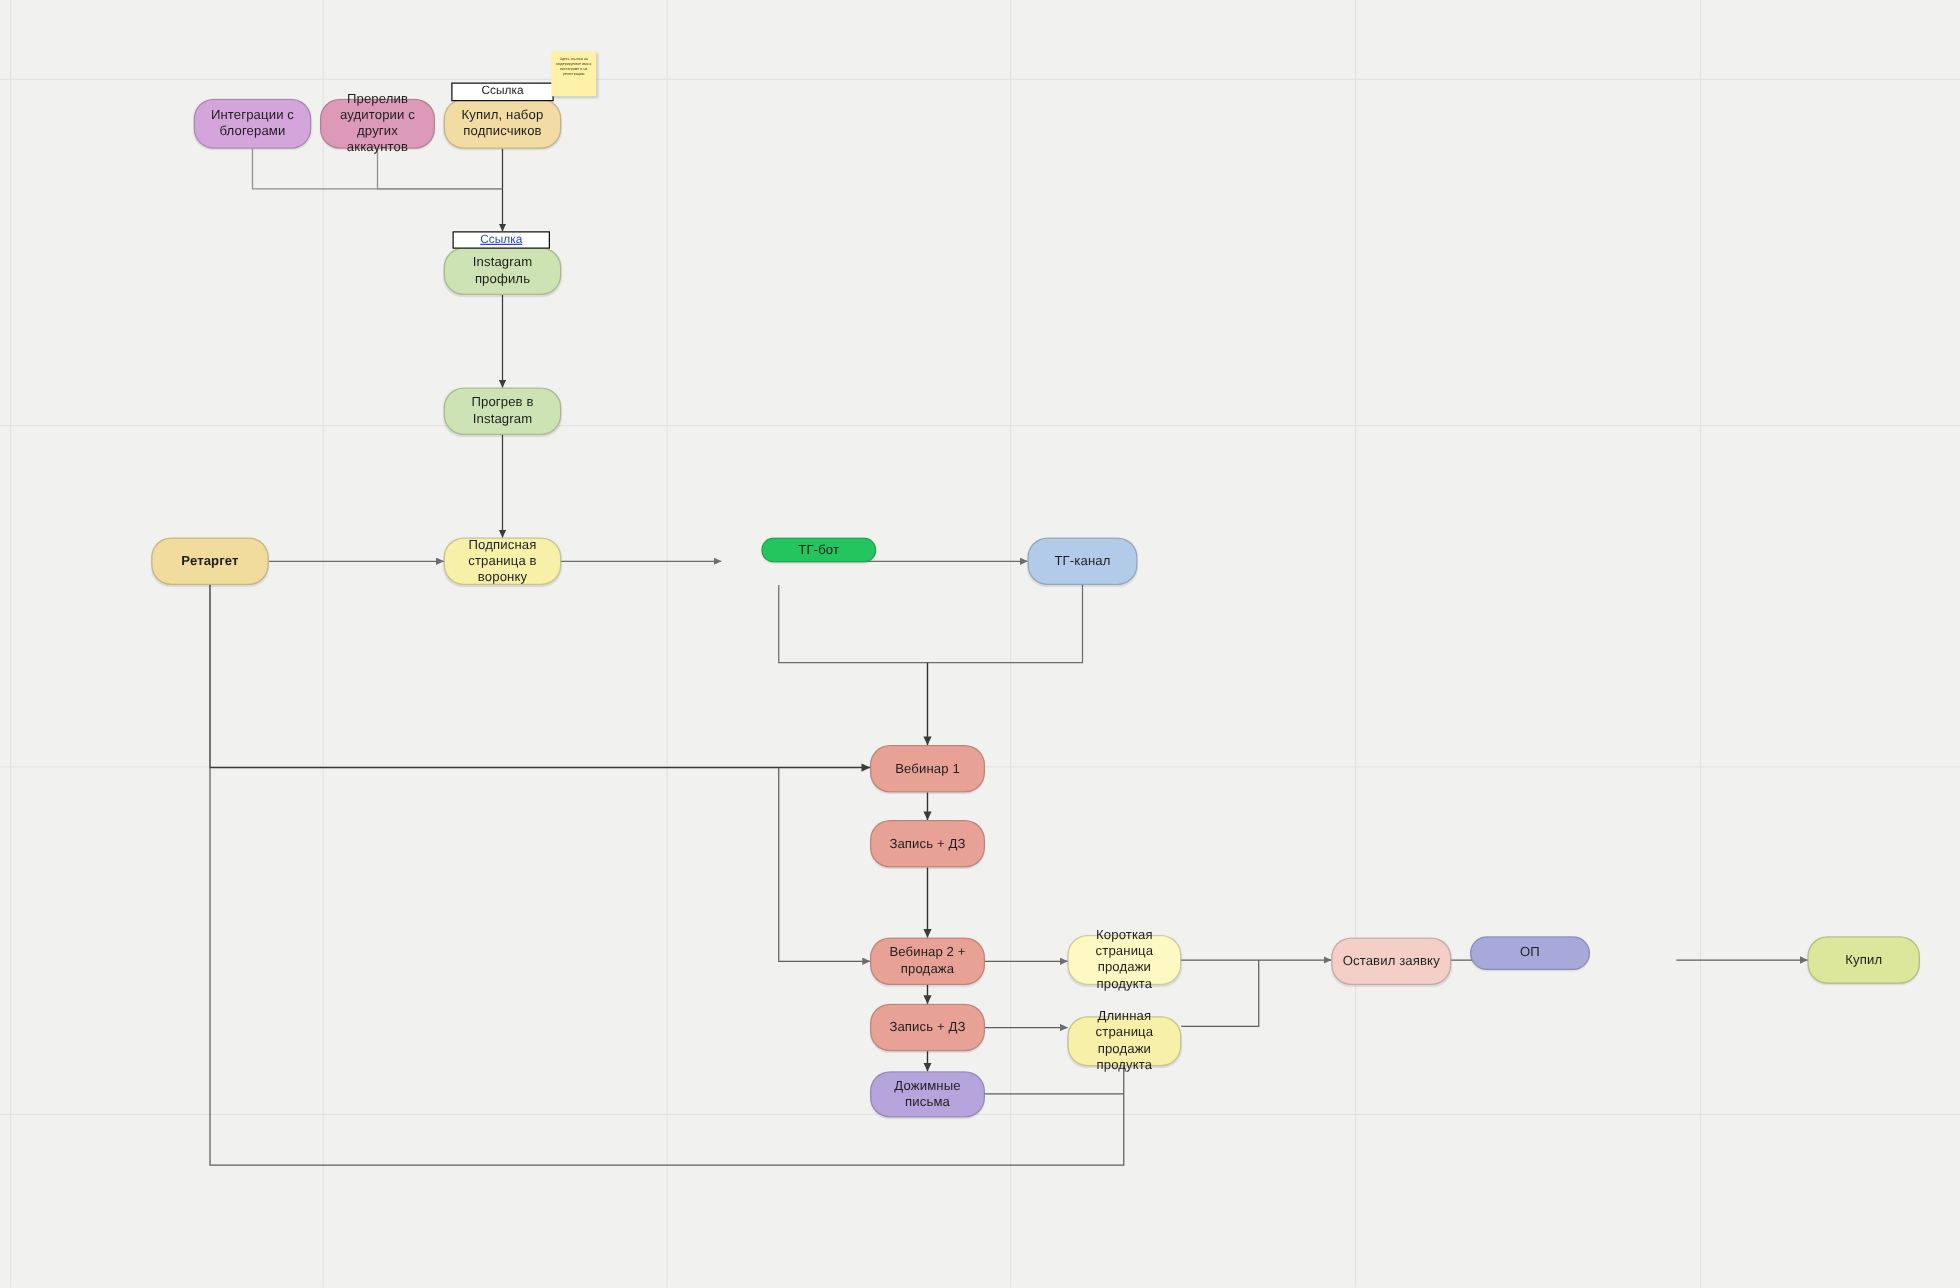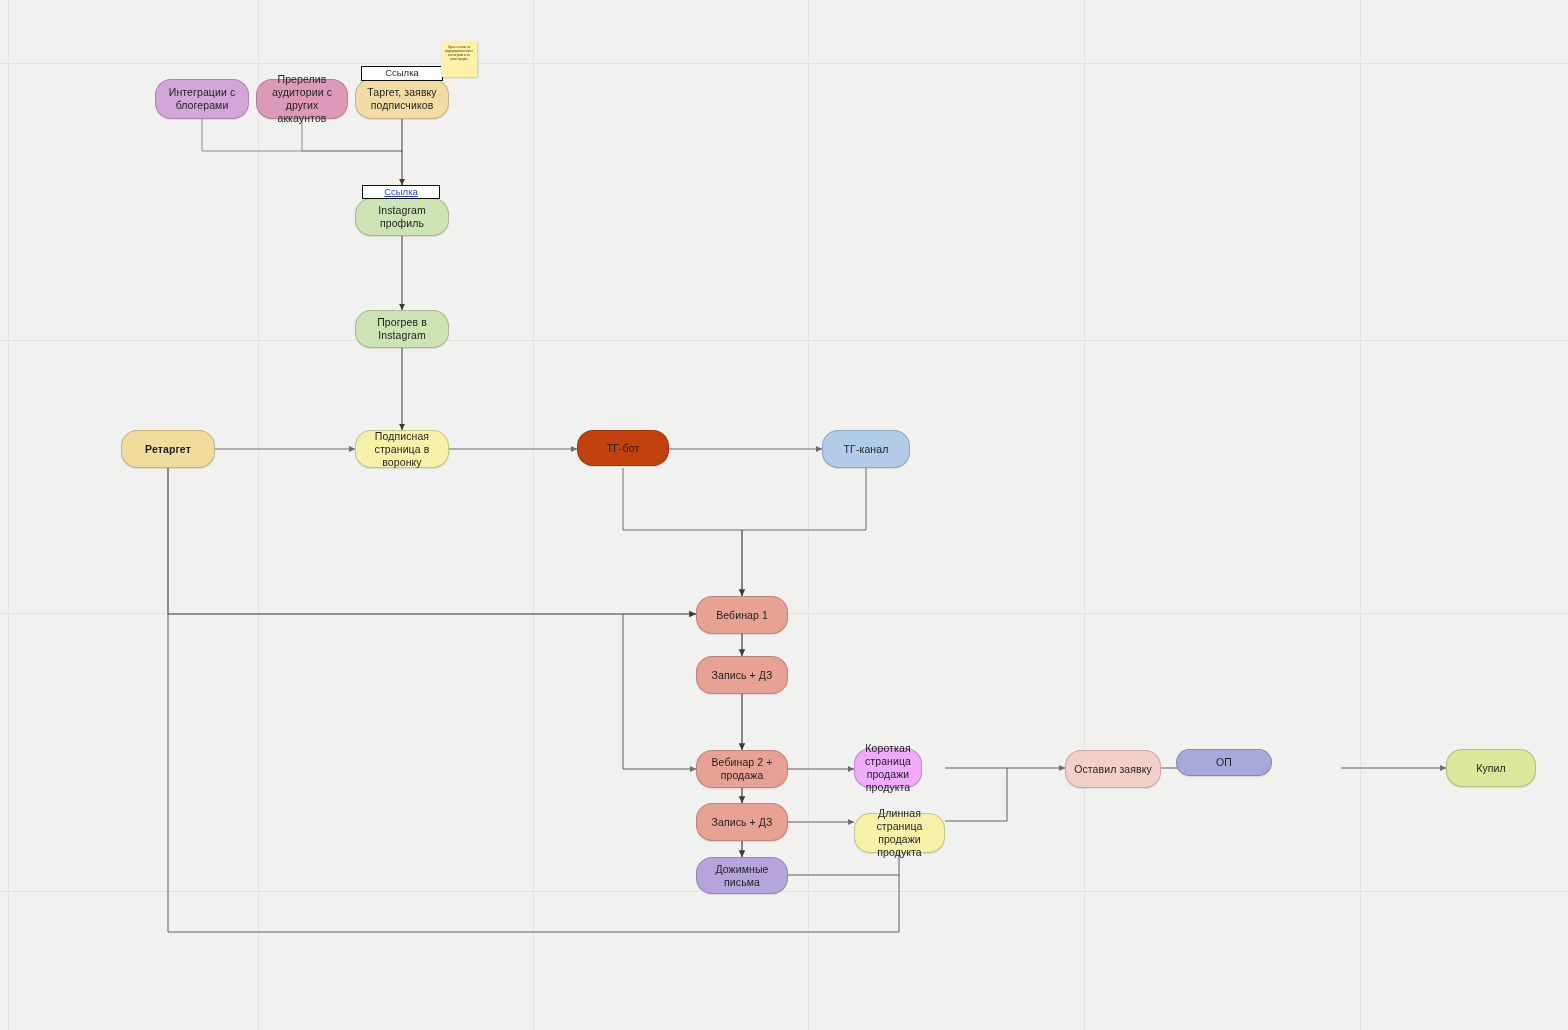--- a/index.html
+++ b/index.html
@@ -142,56 +142,56 @@
   </svg>
 
   <div id="nodes-layer">
       <div class="node" style="left: 155px; top: 79px; width: 94px; height: 40px; background: rgb(211, 165, 218);">
         <span>Интеграции с блогерами</span>
       </div>
       <div class="node" style="left: 256px; top: 79px; width: 92px; height: 40px; background: rgb(221, 154, 184);">
         <span>Пререлив аудитории с других аккаунтов</span>
       </div>
       <div class="node" style="left: 355px; top: 79px; width: 94px; height: 40px; background: rgb(242, 220, 164);">
-        <span>Таргет, заявку подписчиков</span>
+        <span>Купил, набор подписчиков</span>
       </div>
       <div class="node" style="left: 355px; top: 198px; width: 94px; height: 38px; background: rgb(205, 227, 179);">
         <span>Instagram профиль</span>
       </div>
       <div class="node" style="left: 355px; top: 310px; width: 94px; height: 38px; background: rgb(205, 227, 179);">
         <span>Прогрев в Instagram</span>
       </div>
       <div class="node" style="left: 121px; top: 430px; width: 94px; height: 38px; background: rgb(242, 220, 157); font-weight: bold;">
         <span>Ретаргет</span>
       </div>
       <div class="node" style="left: 355px; top: 430px; width: 94px; height: 38px; background: rgb(246, 240, 168);">
         <span>Подписная страница в воронку</span>
       </div>
-      <div class="node" style="left: 577px; top: 430px; width: 92px; height: 36px; background: #c2410c;">
+      <div class="node" style="left: 609px; top: 430px; width: 92px; height: 20px; background: #22c55e;">
         <span>ТГ-бот</span>
       </div>
       <div class="node" style="left: 822px; top: 430px; width: 88px; height: 38px; background: rgb(177, 203, 233);">
         <span>ТГ-канал</span>
       </div>
       <div class="node" style="left: 696px; top: 596px; width: 92px; height: 38px; background: rgb(232, 161, 149);">
         <span>Вебинар 1</span>
       </div>
       <div class="node" style="left: 696px; top: 656px; width: 92px; height: 38px; background: rgb(232, 161, 149);">
         <span>Запись + ДЗ</span>
       </div>
       <div class="node" style="left: 696px; top: 750px; width: 92px; height: 38px; background: rgb(232, 161, 149);">
         <span>Вебинар 2 + продажа</span>
       </div>
       <div class="node" style="left: 696px; top: 803px; width: 92px; height: 38px; background: rgb(232, 161, 149);">
         <span>Запись + ДЗ</span>
       </div>
       <div class="node" style="left: 696px; top: 857px; width: 92px; height: 37px; background: rgb(182, 165, 220);">
         <span>Дожимные письма</span>
       </div>
-      <div class="node" style="left: 854px; top: 748px; width: 68px; height: 40px; background: #f0abfc;">
+      <div class="node" style="left: 854px; top: 748px; width: 91px; height: 40px; background: #fef9c3;">
         <span>Короткая страница продажи продукта</span>
       </div>
       <div class="node" style="left: 854px; top: 801px; width: 91px; height: 40px; background: rgb(246, 240, 168); margin-top: 12px;">
         <span>Длинная страница продажи продукта</span>
       </div>
       <div class="node" style="left: 1065px; top: 750px; width: 96px; height: 38px; background: rgb(243, 207, 199);">
         <span>Оставил заявку</span>
       </div>
       <div class="node" style="left: 1176px; top: 749px; width: 96px; height: 27px; background: rgb(167, 169, 218);">
         <span>ОП</span>

